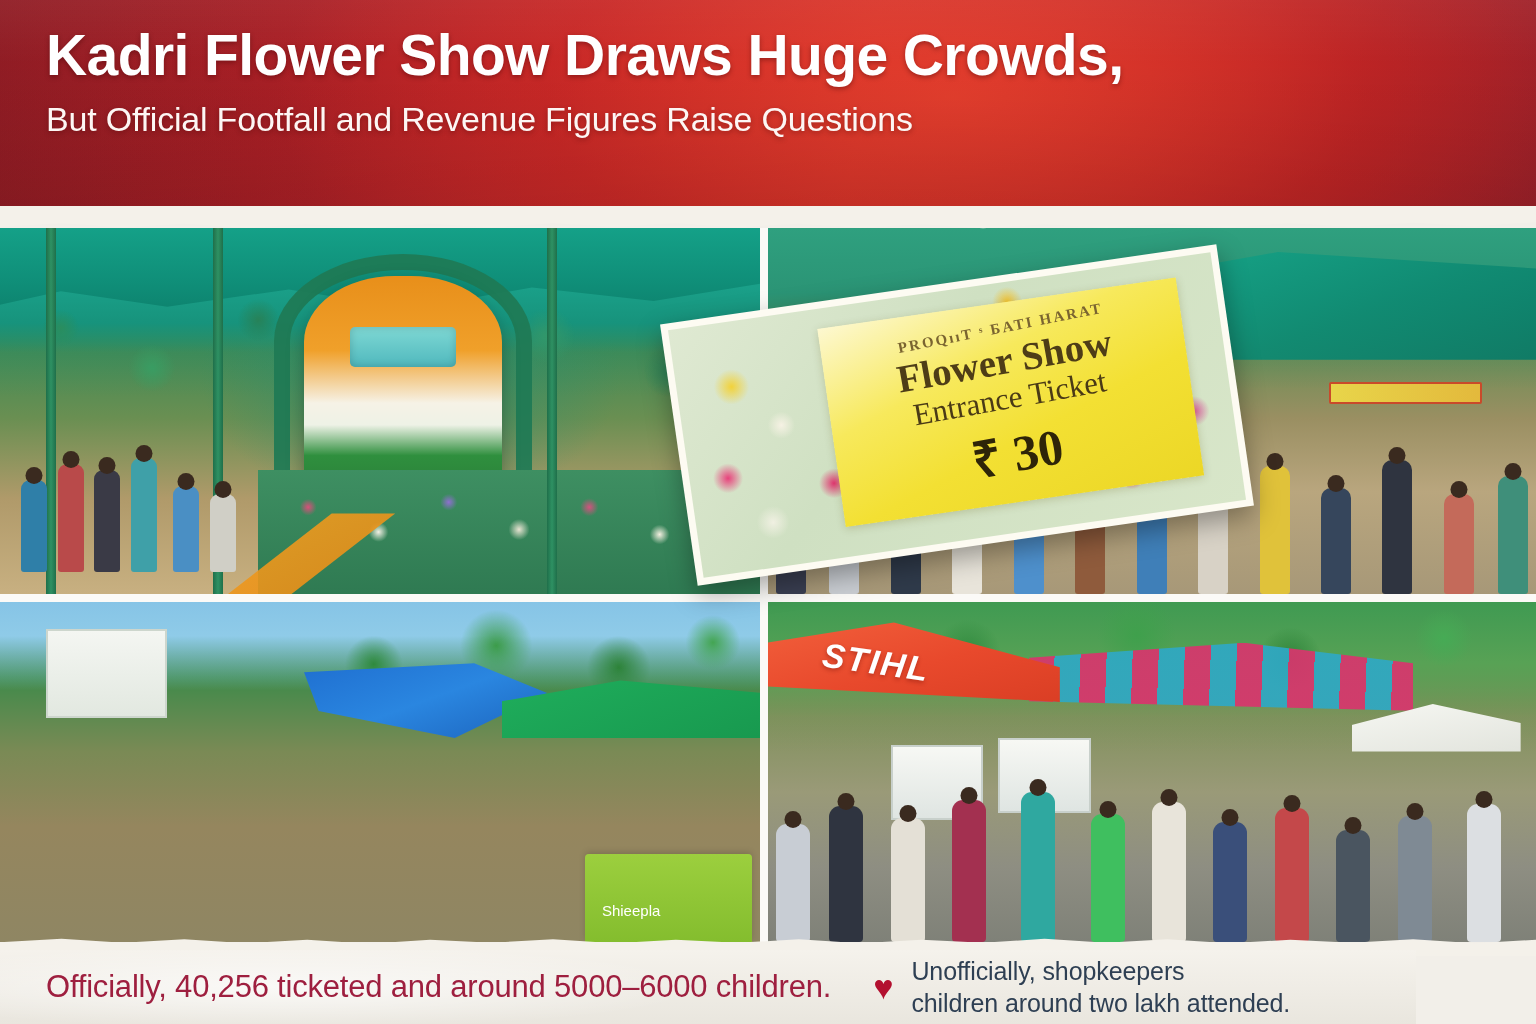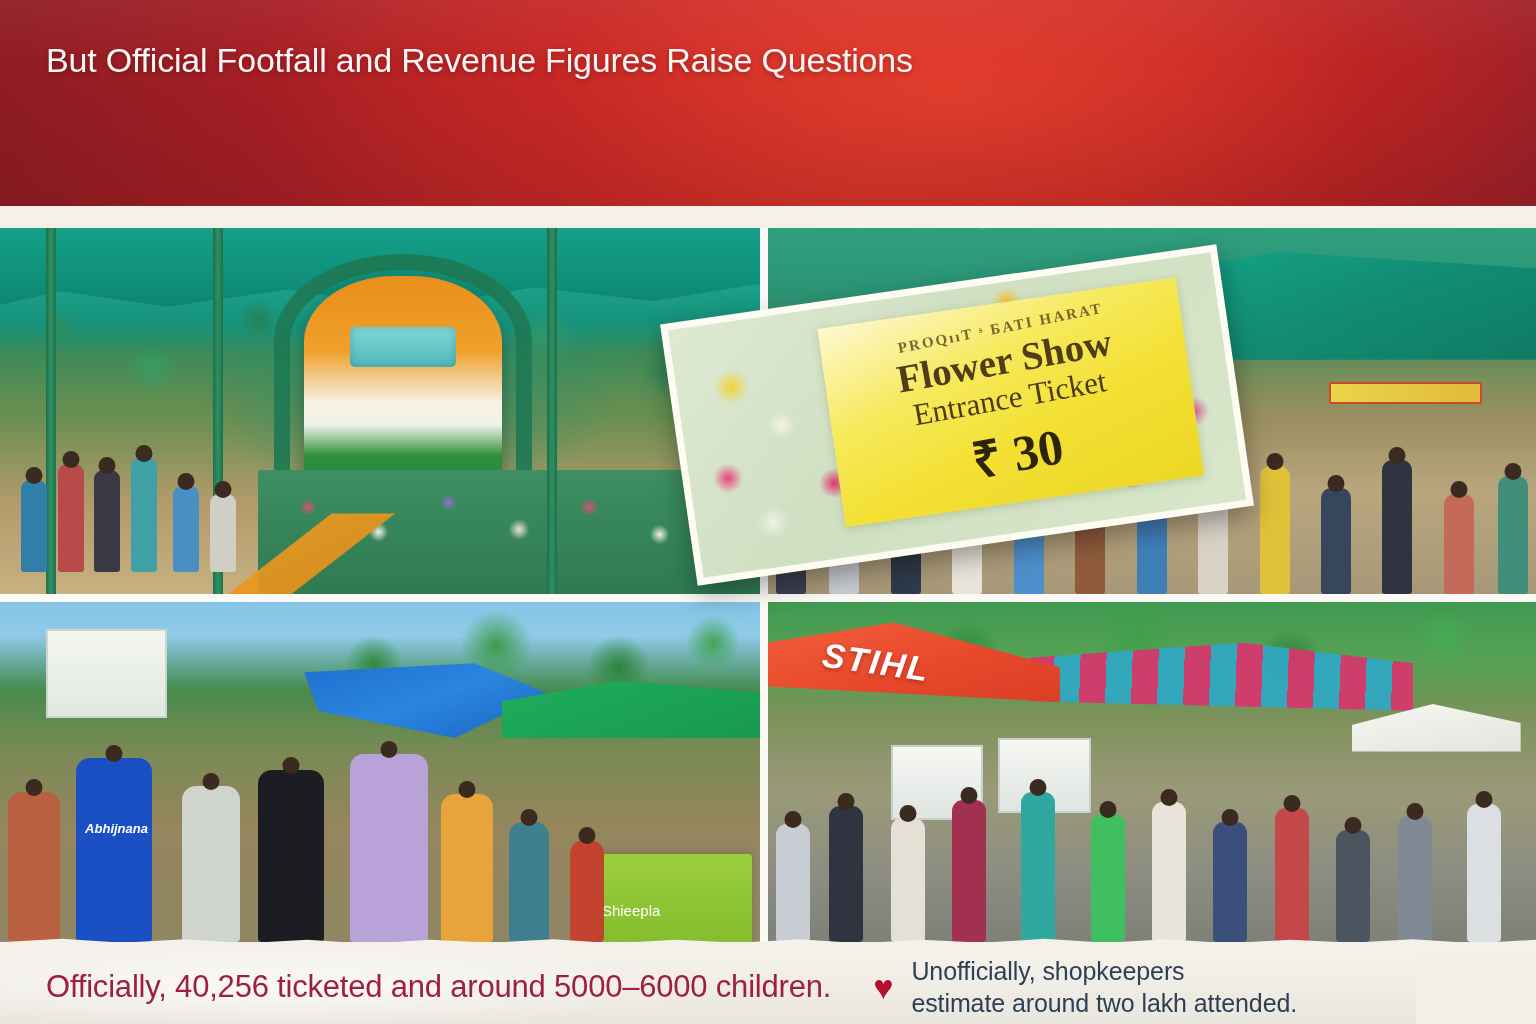--- a/index.html
+++ b/index.html
@@ -253,20 +253,21 @@
   .cap-right {
     color:#2e3f53; font-size:25px; line-height:1.28; letter-spacing:-0.1px;
   }
   .cap-right div { white-space:nowrap; }
 </style>
 </head>
 <body>
 
 <div class="banner">
   <div class="banner-inner">
+    <div class="headline">Kadri Flower Show Draws Huge Crowds,</div>
     <div class="subhead">But Official Footfall and Revenue Figures Raise Questions</div>
   </div>
 </div>
 <div class="torn-top"></div>
 
 <div class="collage">
 
   <div class="cell cell-tl">
     <div class="ph-train">
       <div class="net-ceiling"></div>
@@ -356,47 +357,20 @@
 
   <div class="cell cell-bl">
     <div class="ph-aisle">
       <div class="trees-bl"></div>
       <div class="tarp-blue"></div>
       <div class="tarp-green"></div>
       <div class="stallsign"></div>
       <div class="shieepla">
         <span style="position:absolute;left:10%;bottom:26%;color:#ffffff;font-size:15px;font-weight:normal;white-space:nowrap;">Shieepla</span>
       </div>
-      <div class="crowd-bl">
-        <i style="left:1%;height:150px;width:52px;background:#b8603f;">
-            <span class="head"></span>
-          </i>
-        <i style="left:10%;height:184px;width:76px;background:#1b4fc4;">
-          <span class="head"></span>
-          <span style="position:absolute;left:12%;top:34%;color:#ffffff;font-size:13px;font-weight:bold;white-space:nowrap;">Abhijnana</span>
-        </i>
-        <i style="left:24%;height:156px;width:58px;background:#cfd4cc;">
-            <span class="head"></span>
-          </i>
-        <i style="left:34%;height:172px;width:66px;background:#1b1d22;">
-            <span class="head"></span>
-          </i>
-        <i style="left:46%;height:188px;width:78px;background:#b9a2d8;">
-            <span class="head"></span>
-          </i>
-        <i style="left:58%;height:148px;width:52px;background:#e8a33a;">
-            <span class="head"></span>
-          </i>
-        <i style="left:67%;height:120px;width:40px;background:#3f7f8f;">
-            <span class="head"></span>
-          </i>
-        <i style="left:75%;height:102px;width:34px;background:#c4432f;">
-            <span class="head"></span>
-          </i>
-      </div>
     </div>
   </div>
 
   <div class="cell cell-br">
     <div class="ph-stihl">
       <div class="trees-br"></div>
       <div class="canopy-pink"></div>
       <div class="canopy-white"></div>
       <div class="stihl-tent"></div>
       <div class="stihl-word">STIHL</div>
@@ -454,15 +428,15 @@
     </div>
   </div>
 </div>
 
 <div class="torn-bottom"></div>
 <div class="caption">
   <div class="cap-left">Officially, 40,256 ticketed and around 5000–6000 children.</div>
   <div class="cap-heart">♥</div>
   <div class="cap-right">
     <div>Unofficially, shopkeepers</div>
-    <div>estimate around two lakh attended.</div>
+    <div>children around two lakh attended.</div>
   </div>
 </div>
 
 </body></html>

